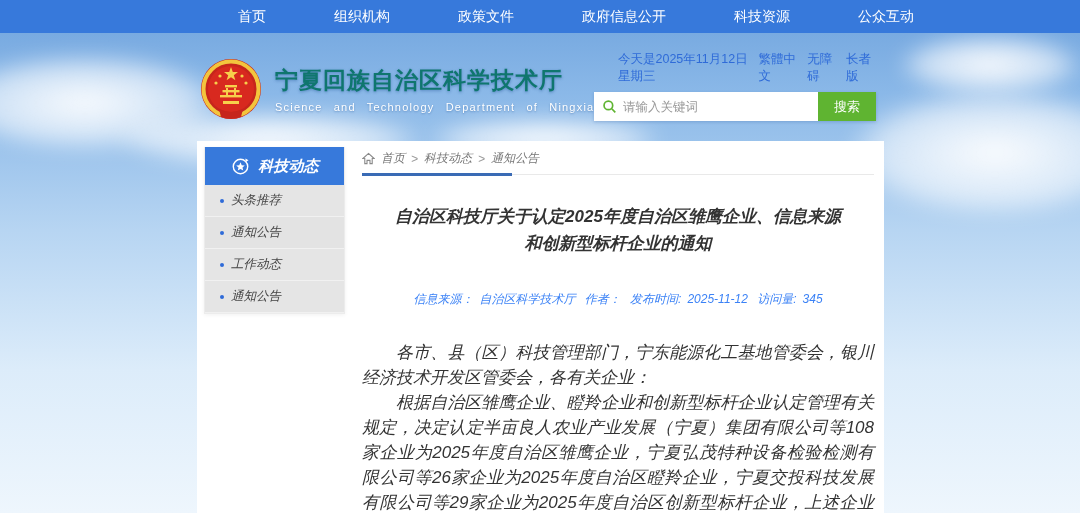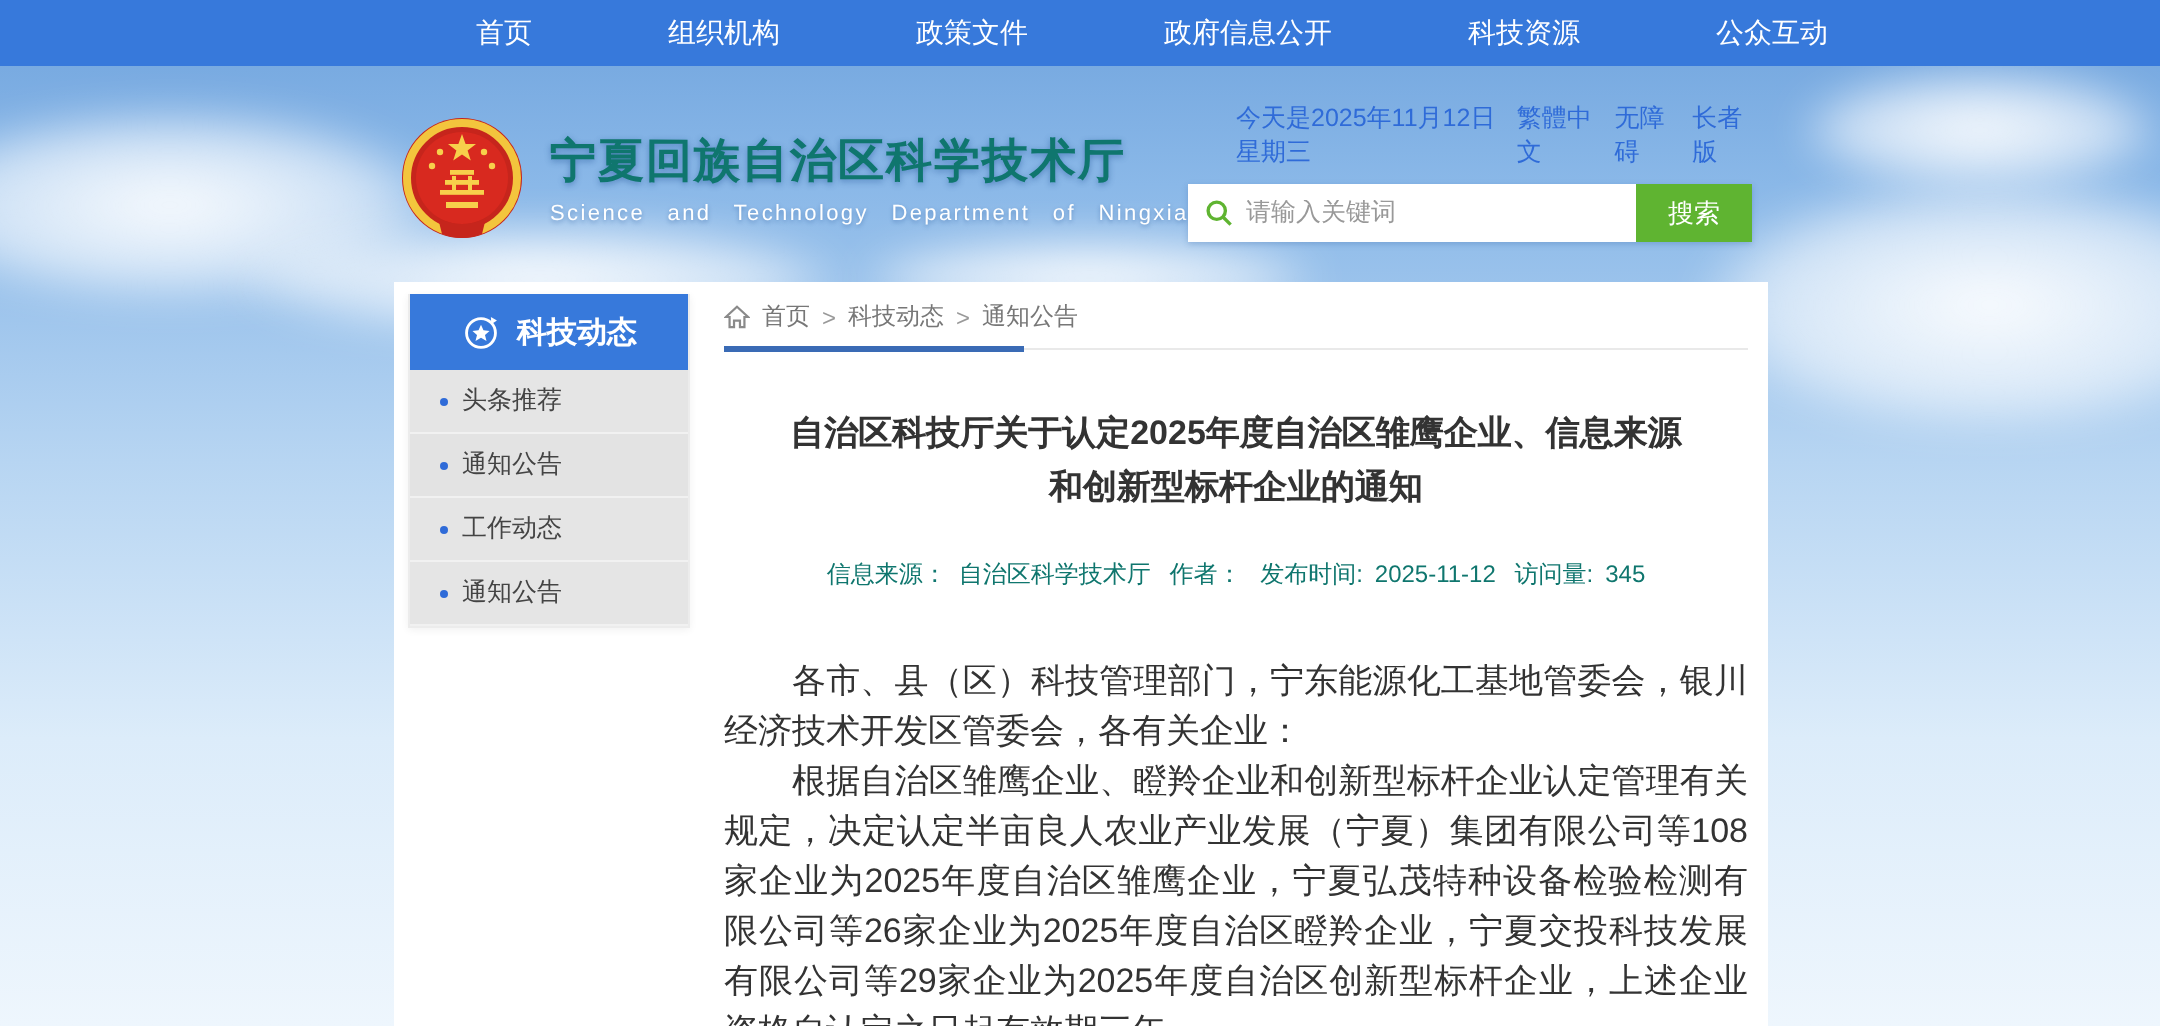--- a/index.html
+++ b/index.html
@@ -27,28 +27,28 @@
 
   
   .header-right { position:absolute; left:594px; top:51px; width:282px; z-index:4; }
   .meta-row { display:flex; justify-content:space-between; align-items:flex-end;
     font-size:12.5px; color:var(--link-blue,#2f6bd8);margin-left:24px; }
   .quick-links { display:flex; gap:9px; }
   .quick-links span { cursor:pointer; }
   .search-row { margin-top:7px; display:flex; height:29px; box-shadow:0 1px 3px rgba(30,80,150,.25); }
   .search-box { flex:1; background:#fff; display:flex; align-items:center; padding:0 8px; gap:6px; }
   .search-box input { border:none; outline:none; flex:1; font-size:12.5px; color:#333;
-    font-family:Liberation Mono, monospace; background:transparent; }
+    font-family:Liberation Sans, sans-serif; background:transparent; }
   .search-box input::placeholder { color:#999; }
   .search-btn { width:58px; border:none; background:var(--green,#5fb431); color:#fff;
     font-size:13px; cursor:pointer; font-family:inherit; }
 
   
   .main { position:absolute; left:197px; top:141px; width:687px; height:372px;
-    background:#fff; z-index:3; }
+    background:#fff; z-index:3;font-style:italic; }
 
   
   .sidebar { position:absolute; left:7px; top:6px; width:141px;
     border:1px solid #ececec; border-top:none; box-shadow:0 1px 4px rgba(0,0,0,.06); }
   .sidebar-header { height:38px; background:var(--nav-blue,#3578db); color:#fff;
     display:flex; align-items:center; justify-content:center; gap:9px;
     font-size:15px; font-weight:bold; }
   .sidebar-item { height:32px; display:flex; align-items:center; padding-left:15px; gap:7px;
     font-size:12.5px; color:#444; border-bottom:1px solid #f1f1f1; background:#e5e5e5; cursor:pointer; }
   .sidebar-item.active { background:var(--active-gray,#e3e3e3); }
@@ -57,21 +57,21 @@
   
   .content { position:absolute; left:165px; top:9px; width:512px; }
   .crumb-wrap { border-bottom:1px solid #e9e9e9; padding-bottom:7px; position:relative; }
   .breadcrumb { display:flex; align-items:center; gap:6px; font-size:12px; color:#777; }
   .breadcrumb .sep { color:#999; }
   .crumb-line { position:absolute; left:0; bottom:-2px; width:150px; height:3px;
     background:var(--crumb-blue,#3a6bb5); }
 
   .article-title { margin-top:28px; text-align:center; font-size:17px; font-weight:bold;
     color:#333; line-height:27px; }
-  .article-meta { margin-top:22px; text-align:center; font-size:12px; color:#0f766e; }
+  .article-meta { margin-top:34px; text-align:center; font-size:12px; color:#3b82f6; }
   .article-meta span { margin:0 3px; }
   .article-body { margin-top:32px; font-size:17px; color:#333; line-height:25px;
     text-align:justify; }
   .article-body p { text-indent:2em; }
 </style>
 </head>
 <body>
 
 <div class="cloud" style="left:-50px; top:55px; width:270px; height:95px;"></div>
 <div class="cloud" style="left:120px; top:112px; width:300px; height:55px;"></div>

